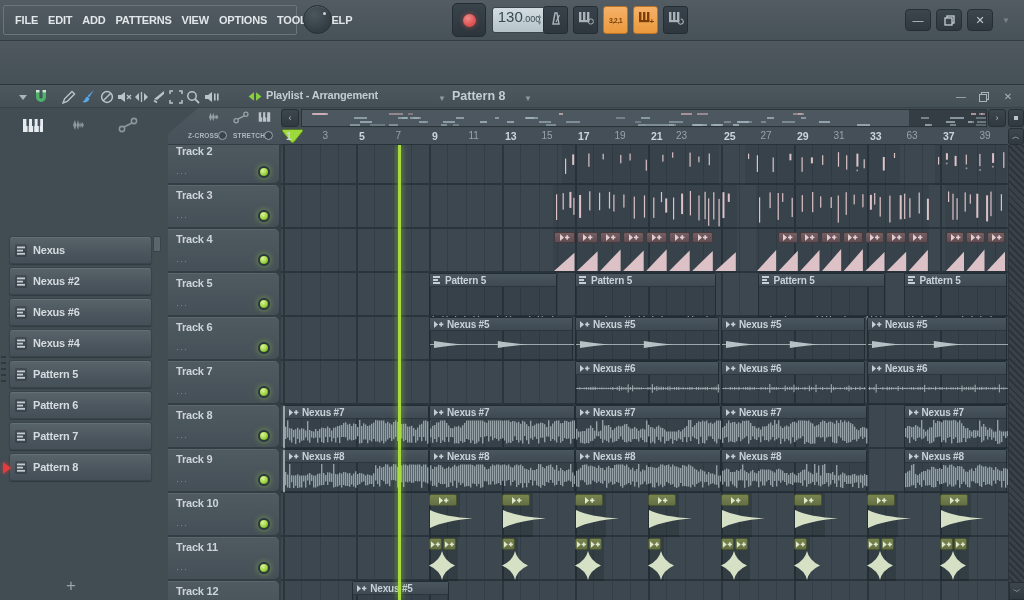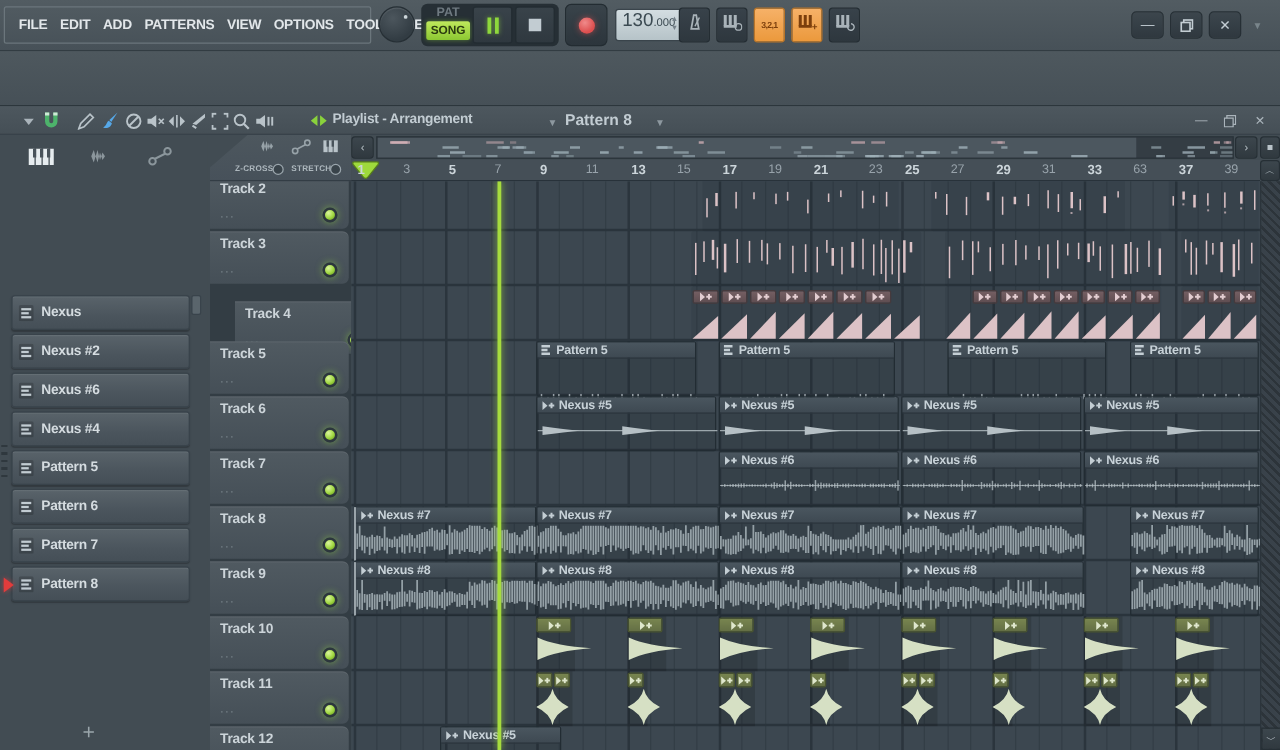--- a/index.html
+++ b/index.html
@@ -189,35 +189,20 @@
       <span class="menu-item">PATTERNS</span>
       <span class="menu-item">VIEW</span>
       <span class="menu-item">OPTIONS</span>
       <span class="menu-item">TOOLS</span>
       <span class="menu-item">HELP</span>
     </div>
   <div class="knob" style="position:absolute;left:303px;top:5px;width:29px;height:29px;">
       <span class="dot" style="left:19px;top:6px;"></span>
     </div>
 
-  <div id="transport-panel">
-    <div id="patsong">
-      <div id="pat-label">PAT</div>
-      <div id="song-label">SONG</div>
-    </div>
-    <div class="tbtn" style="left:41px;">
-      <span style="display:flex;gap:3px;">
-          <i style="width:3px;height:13px;background:#8ed83c;box-shadow:0 0 4px rgba(150,220,60,.6)"></i>
-          <i style="width:3px;height:13px;background:#8ed83c;box-shadow:0 0 4px rgba(150,220,60,.6)"></i>
-        </span>
-    </div>
-    <div class="tbtn" style="left:75px;">
-      <span style="width:10px;height:10px;background:#c2ccd2;display:block;"></span>
-    </div>
-  </div>
   <div id="record-btn">
       <span id="record-dot"></span>
     </div>
 
   <div id="tempo">
     <span class="big">130</span>
       <span class="small">.000</span>
     <span class="spin">▲<br>▼</span>
   </div>
 
@@ -692,21 +677,21 @@
       <span class="rnum" style="left: 41.5px;">3</span>
       <span class="rnum major" style="left: 78px;">5</span>
       <span class="rnum" style="left: 114.5px;">7</span>
       <span class="rnum major" style="left: 151px;">9</span>
       <span class="rnum" style="left: 187.5px;">11</span>
       <span class="rnum major" style="left: 224px;">13</span>
       <span class="rnum" style="left: 260.5px;">15</span>
       <span class="rnum major" style="left: 297px;">17</span>
       <span class="rnum" style="left: 333.5px;">19</span>
       <span class="rnum major" style="left: 370px;">21</span>
-      <span class="rnum" style="left: 414px; text-align: center;">23</span>
+      <span class="rnum" style="left: 395px; text-align: center;">23</span>
       <span class="rnum major" style="left: 443px;">25</span>
       <span class="rnum" style="left: 479.5px;">27</span>
       <span class="rnum major" style="left: 516px;">29</span>
       <span class="rnum" style="left: 552.5px;">31</span>
       <span class="rnum major" style="left: 589px;">33</span>
       <span class="rnum" style="left: 625.5px;">63</span>
       <span class="rnum major" style="left: 662px;">37</span>
       <span class="rnum" style="left: 698.5px;">39</span>
       <div style="left: 106.887px; top: 1px;"><svg width="23" height="16" viewBox="0 0 23 16">
           <path d="M2.5,1.5 h18 q2,0 1,2 L13.5,13.5 q-2,2.5 -4,0 L1.5,3.5 q-1,-2 1,-2 Z" fill="#9ed93c" stroke="#567d1c" stroke-width="1"></path>
@@ -718,21 +703,21 @@
       <div class="trk" style="top: -4px;">
         <span class="tname">Track 2</span>
         <span class="tdots">···</span>
         <span class="led"></span>
       </div>
       <div class="trk" style="top: 40px;">
         <span class="tname">Track 3</span>
         <span class="tdots">···</span>
         <span class="led"></span>
       </div>
-      <div class="trk" style="top: 96px; margin-left: 20px;">
+      <div class="trk" style="top: 84px;">
         <span class="tname">Track 4</span>
         <span class="tdots">···</span>
         <span class="led"></span>
       </div>
       <div class="trk" style="top: 128px;">
         <span class="tname">Track 5</span>
         <span class="tdots">···</span>
         <span class="led"></span>
       </div>
       <div class="trk" style="top: 172px;">

